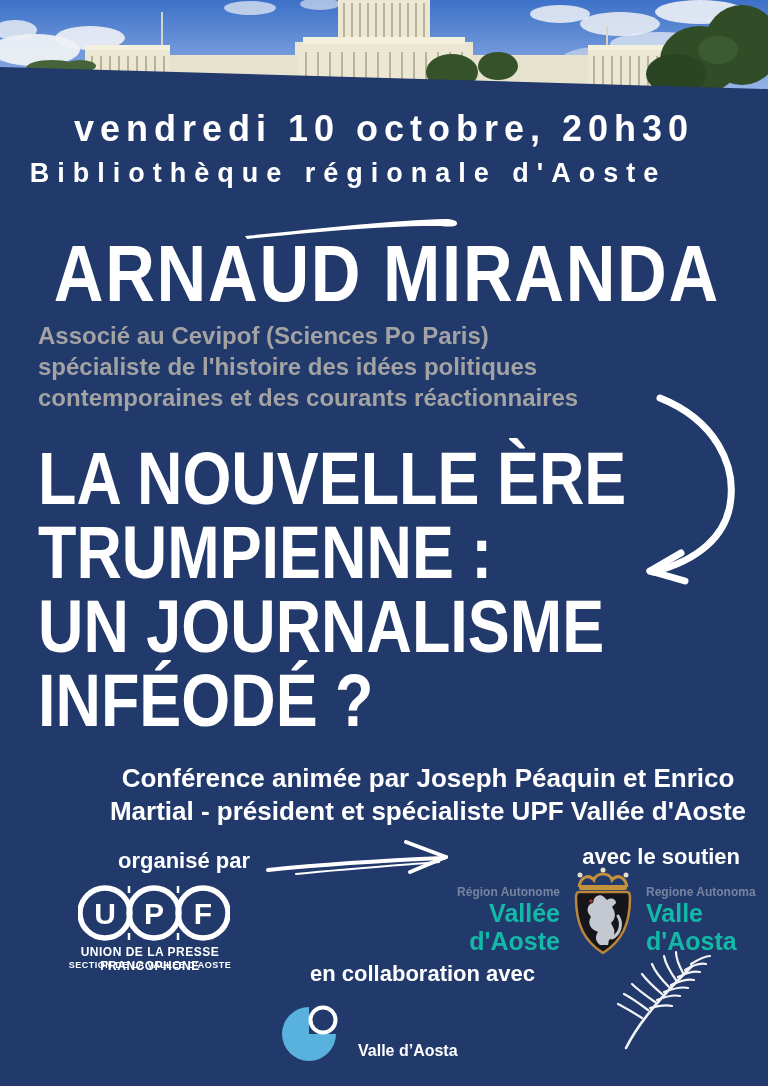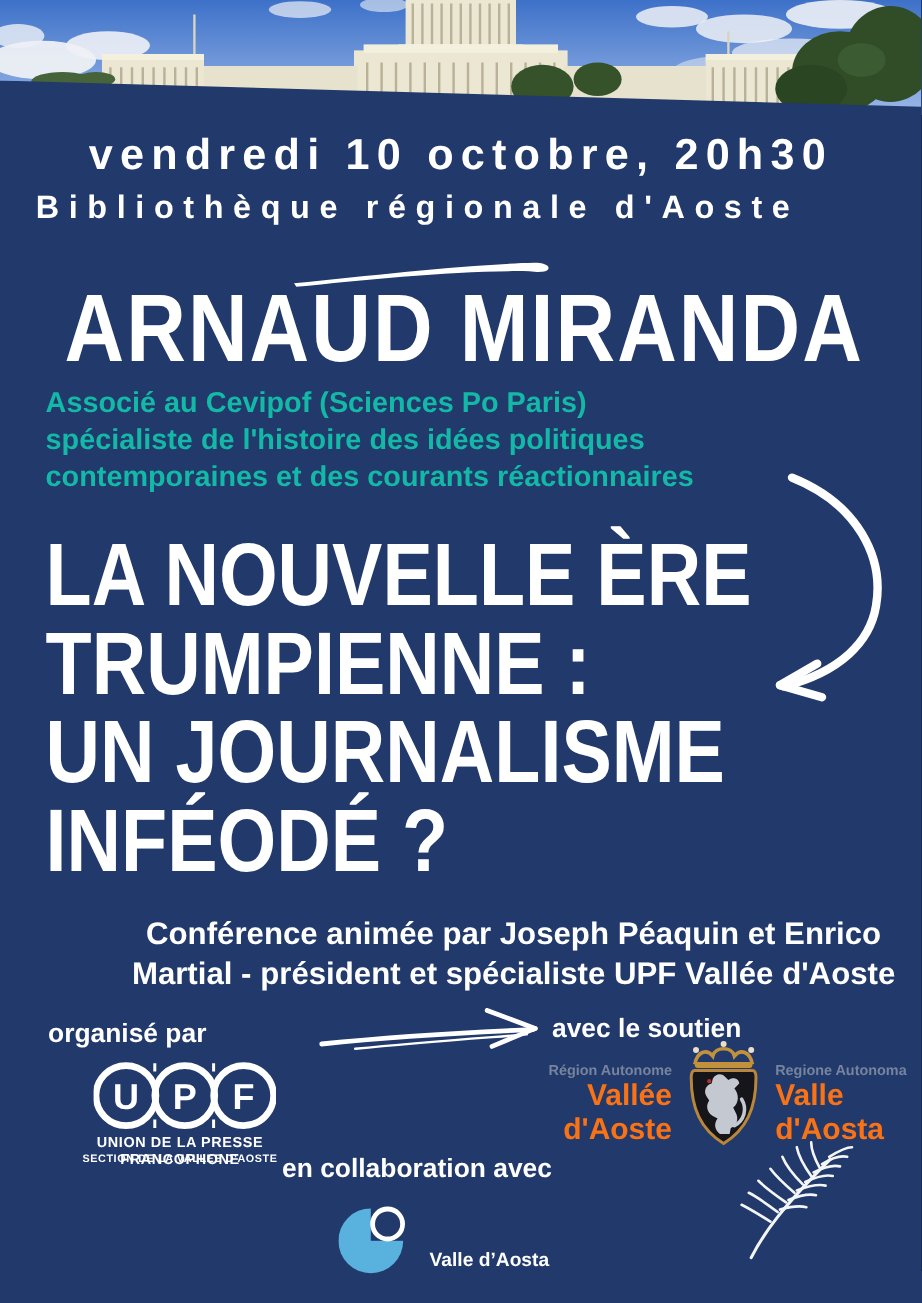--- a/index.html
+++ b/index.html
@@ -25,47 +25,47 @@
     font-size:36px;font-weight:bold;letter-spacing:6px;}
   .venue-line{left:0;top:158px;width:696px;text-align:center;
     font-size:27px;font-weight:bold;letter-spacing:8px;}
 
   .underline-svg{left:245px;top:212px;}
 
   .speaker-name{left:0;top:234px;width:768px;text-align:center;
     font-size:80px;font-weight:bold;letter-spacing:2px;line-height:80px;
     transform:scaleX(.86);transform-origin:center top;white-space:nowrap;}
 
-  .bio{left:38px;top:320px;font-size:24px;font-weight:bold;line-height:31px;color:#14b8a6;}
+  .bio{left:38px;top:320px;font-size:24px;font-weight:bold;line-height:31px;color:#a3a3a3;}
 
   .curved-arrow{left:615px;top:390px;}
 
   .big-title{left:38px;top:442px;font-size:74px;font-weight:bold;line-height:74px;
     transform:scaleX(.85);transform-origin:left top;white-space:nowrap;}
 
   .conf{left:0;top:762px;width:768px;text-align:center;
     font-size:26px;font-weight:bold;line-height:33px;padding-left:44px;}
 
-  .small-label{font-size:22px;font-weight:bold;text-align:left;}
+  .small-label{font-size:22px;font-weight:bold;text-align:right;}
   .lbl-org{left:40px;top:848px;width:210px;}
   .lbl-sout{left:460px;top:844px;width:280px;}
   .lbl-collab{left:235px;top:961px;width:300px;}
 
   .straight-arrow{left:266px;top:840px;}
 
   .upf-circles{left:78px;top:884px;}
   .upf-cap1{left:30px;top:945px;width:240px;text-align:center;
     font-size:12px;font-weight:bold;letter-spacing:.5px;}
   .upf-cap2{left:30px;top:960px;width:240px;text-align:center;
     font-size:9px;font-weight:bold;letter-spacing:.5px;}
 
   .region-left{left:425px;top:886px;width:135px;text-align:right;}
   .region-right{left:646px;top:886px;width:140px;text-align:left;}
   .region-small{font-size:12px;font-weight:bold;color:#76849e;line-height:13px;}
-  .region-big{font-size:25px;font-weight:bold;color:#f97316;line-height:28px;}
+  .region-big{font-size:25px;font-weight:bold;color:#14b8a6;line-height:28px;}
   .crest{left:566px;top:866px;}
 
   .ordine-pac{left:282px;top:1004px;}
   .ordine-name{left:344px;top:1021px;font-family:"Liberation Serif",serif;
     font-size:23px;font-weight:bold;}
   .ordine-sub{left:358px;top:1042px;font-size:16px;font-weight:bold;}
 
   .feather{left:612px;top:946px;}
 </style>
 </head>

